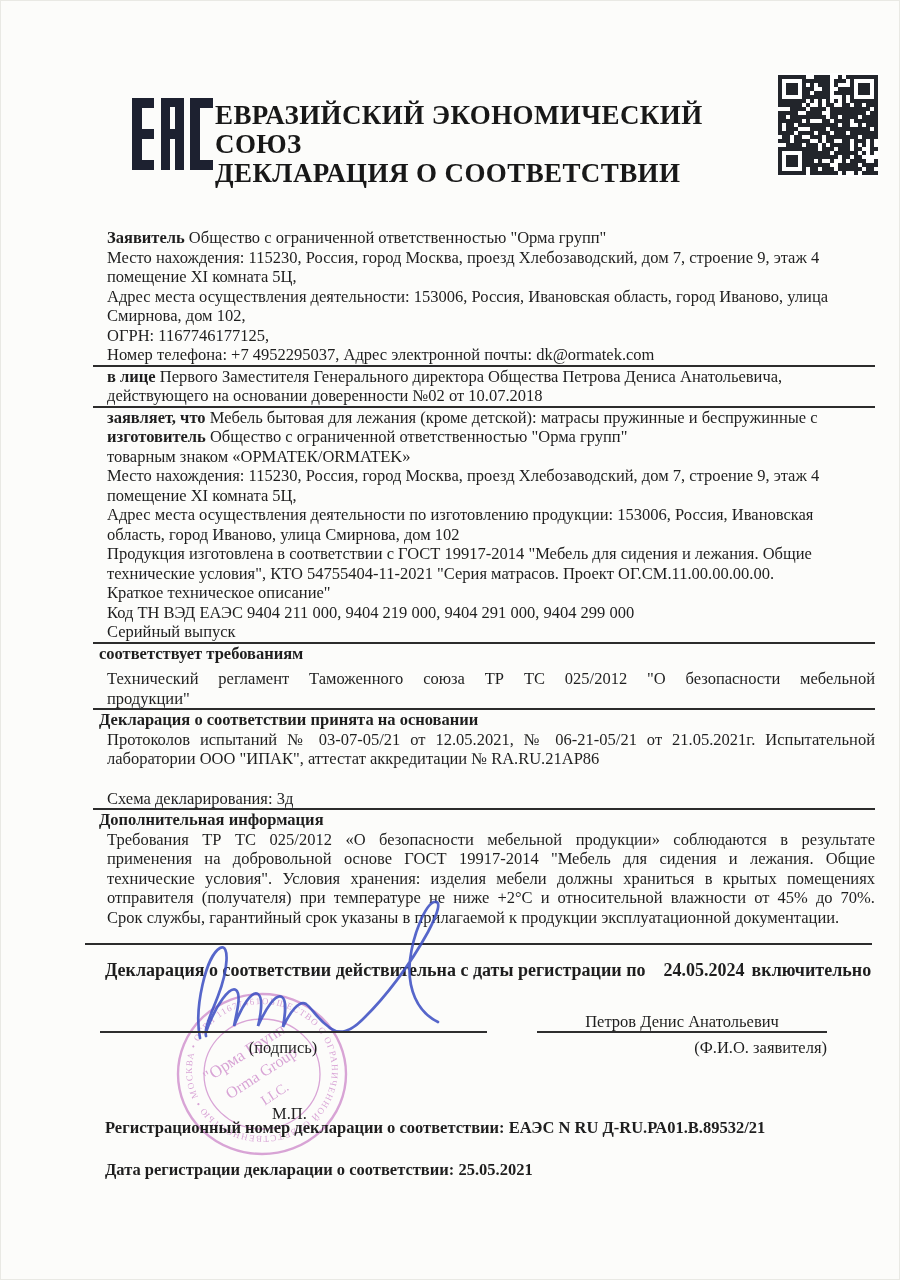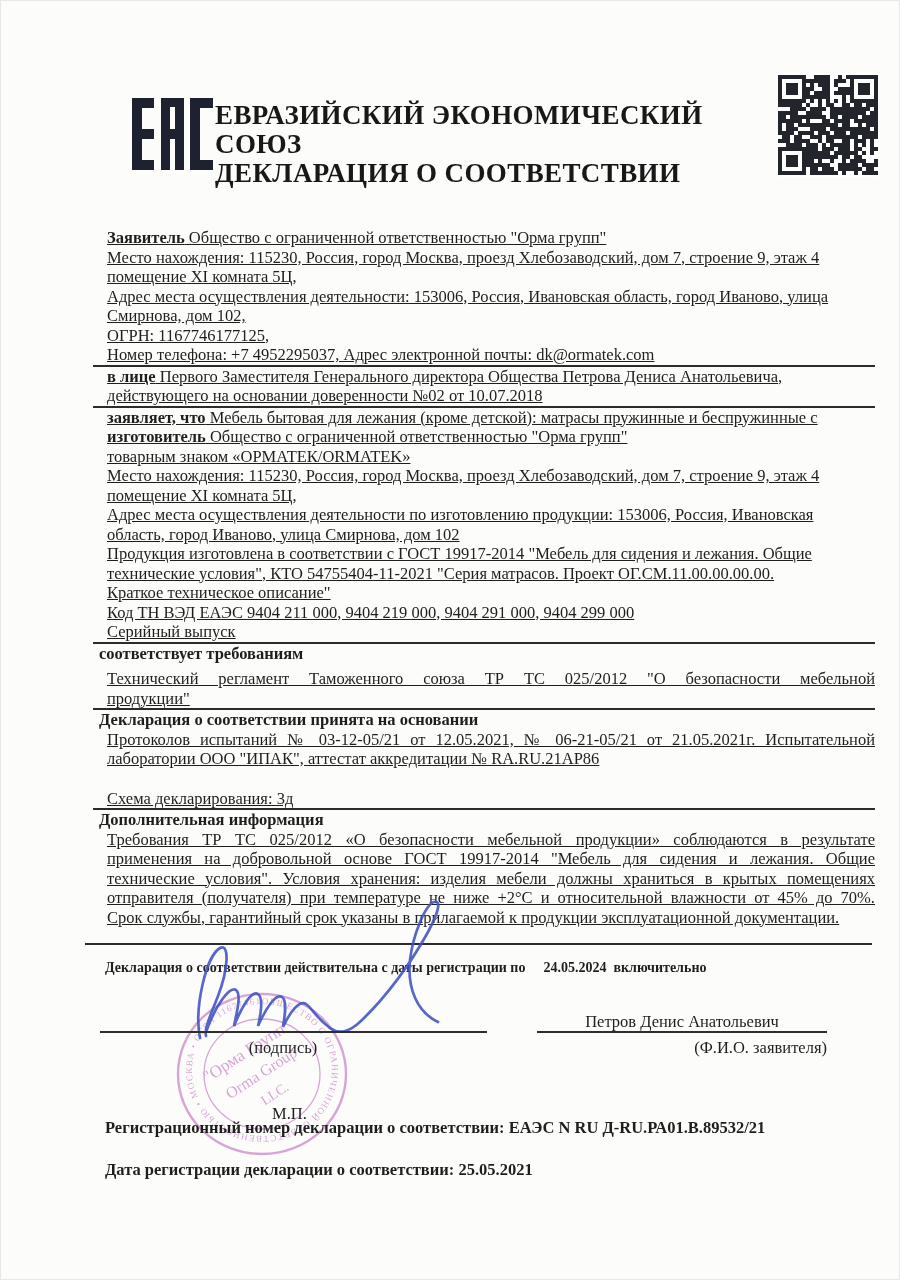--- a/index.html
+++ b/index.html
@@ -17,31 +17,31 @@
   .eac{position:absolute;left:132px;top:98px;}
   .title{
     position:absolute;left:215px;top:101px;width:570px;
     text-align:left;font-weight:bold;font-size:27px;line-height:29px;
     letter-spacing:.4px;color:#181818;
   }
   .qr{position:absolute;left:778px;top:73px;background:#fff;}
 
   
   .content{position:absolute;left:93px;top:228px;width:782px;font-size:16.5px;line-height:19.5px;}
-  .ln{padding-left:14px;text-decoration:underline;}
+  .ln{padding-left:14px;}
   .head{padding-left:6px;font-weight:bold;}
   .sep{height:0;border-top:2px solid #2c2c2c;}
   .jline{text-align:justify;text-align-last:justify;}
   .spacer{height:20px;}
   .mt6{margin-top:6px;}
   b{font-weight:bold;}
 
   
   .rule-full{position:absolute;left:85px;top:943px;width:787px;height:2px;background:#2c2c2c;}
-  .validity{position:absolute;left:105px;top:960px;width:770px;font-size:14px;font-weight:bold;}
+  .validity{position:absolute;left:105px;top:960px;width:770px;font-size:18px;font-weight:bold;}
   .validity .gap{margin-left:18px;margin-right:7px;}
   .sig-line{position:absolute;left:100px;top:1031px;width:387px;height:2px;background:#2e2e2e;}
   .sig-caption{position:absolute;left:203px;top:1038px;width:160px;text-align:center;font-size:16.5px;}
   .name{position:absolute;left:537px;top:1012px;width:290px;text-align:center;font-size:16.5px;}
   .name-line{position:absolute;left:537px;top:1031px;width:290px;height:2px;background:#2e2e2e;}
   .name-caption{position:absolute;left:537px;top:1038px;width:290px;text-align:right;font-size:16.5px;}
   .mp{position:absolute;left:272px;top:1104px;font-size:16.5px;}
   .regnum{position:absolute;left:105px;top:1118px;font-size:16.5px;font-weight:bold;}
   .regdate{position:absolute;left:105px;top:1160px;font-size:16.5px;font-weight:bold;}
 
@@ -566,21 +566,21 @@
     <div>
       <div class="head">соответствует требованиям</div>
       <div class="ln jline mt6">Технический регламент Таможенного союза ТР ТС 025/2012 "О безопасности мебельной</div>
       <div class="ln">продукции"</div>
     </div>
 
     <div class="sep"></div>
 
     <div>
       <div class="head">Декларация о соответствии принята на основании</div>
-      <div class="ln jline">Протоколов испытаний № 03-12-05/21 от 12.05.2021, № 06-21-05/21  от 21.05.2021г. Испытательной</div>
+      <div class="ln jline">Протоколов испытаний № 03-07-05/21 от 12.05.2021, № 06-21-05/21  от 21.05.2021г. Испытательной</div>
       <div class="ln">лаборатории ООО "ИПАК", аттестат аккредитации № RA.RU.21АР86</div>
       <div class="spacer"></div>
       <div class="ln">Схема декларирования: 3д</div>
     </div>
 
     <div class="sep"></div>
 
     <div>
       <div class="head">Дополнительная информация</div>
       <div class="ln jline">Требования ТР ТС 025/2012 «О безопасности мебельной продукции» соблюдаются в результате</div>

